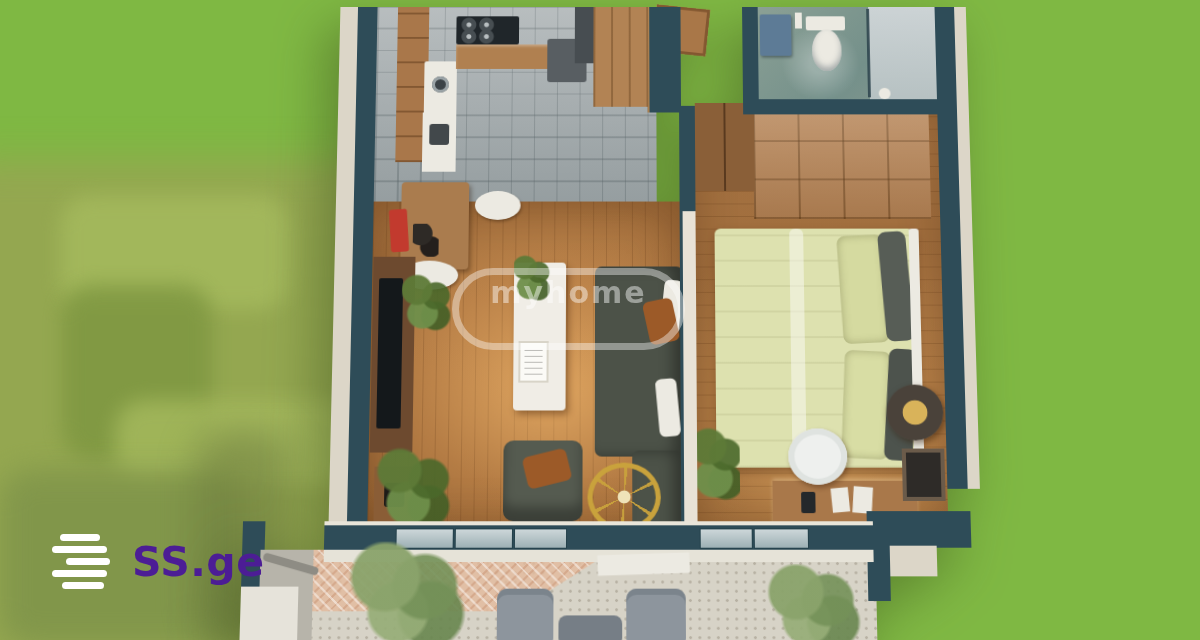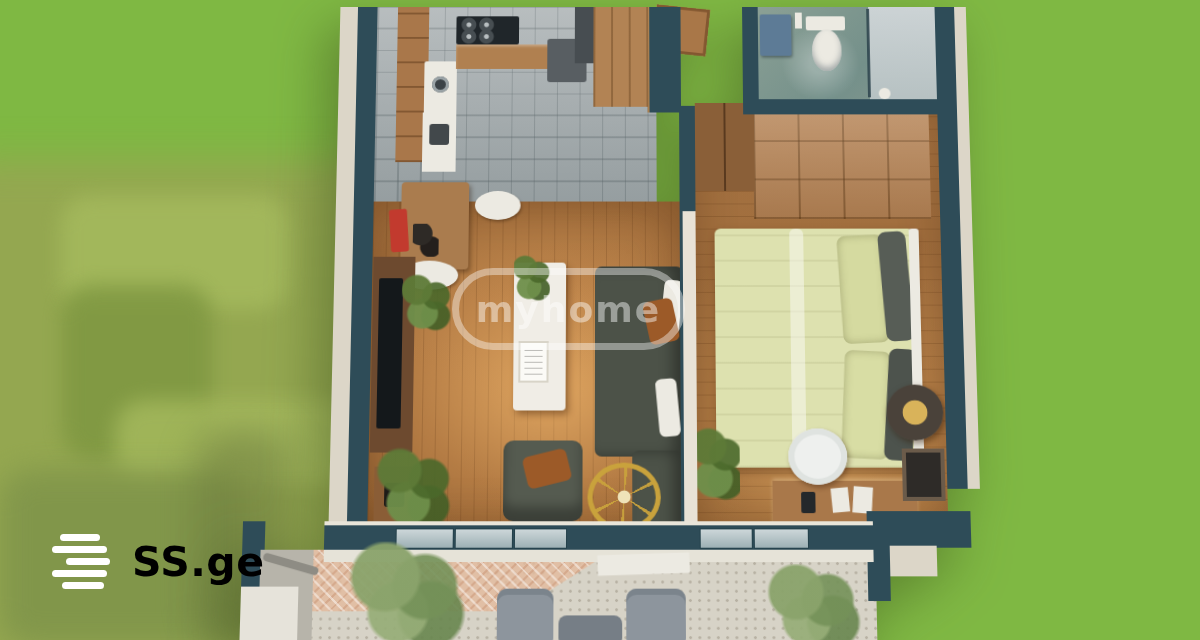--- a/index.html
+++ b/index.html
@@ -62,28 +62,28 @@
       radial-gradient(circle at 50% 50%,#efe3b8 0 14%,transparent 16%),
       repeating-conic-gradient(rgba(201,162,60,.95) 0 7deg,rgba(201,162,60,0) 7deg 60deg);}
   .sofa{background:#4c5248;border-radius:7px;box-shadow:inset -10px 0 14px rgba(0,0,0,.35);}
   
   .plan{position:absolute;left:250px;top:-6px;width:730px;height:652px;
         transform:perspective(2600px) rotateX(12deg);transform-origin:50% 45%;
         filter:drop-shadow(-14px 20px 26px rgba(55,75,25,.45));}
   
   .watermark{position:absolute;left:452px;top:268px;height:82px;display:flex;align-items:center;z-index:30;}
   .wm-pill{width:233px;height:82px;box-sizing:border-box;border:7px solid rgba(255,255,255,.40);
-     border-radius:60px;display:flex;align-items:center;justify-content:center;
-     font-size:36px;font-weight:bold;letter-spacing:2px;color:rgba(255,255,255,.45);}
+     border-radius:60px;display:flex;justify-content:center;
+     font-size:30px;font-weight:bold;letter-spacing:2px;color:rgba(255,255,255,.45);}
   .wm-suffix{font-size:46px;font-weight:bold;color:rgba(255,255,255,.45);margin-left:5px;}
   
   .sslogo{position:absolute;left:50px;top:532px;display:flex;align-items:center;z-index:30;}
   .ssbars{position:relative;width:62px;height:59px;}
   .ssbars span{position:absolute;height:7px;background:#fff;border-radius:4px;}
-  .sstext{color:#000000;font-size:41px;font-weight:bold;margin-left:20px;letter-spacing:0.5px;}
+  .sstext{color:#4c1d95;font-size:41px;font-weight:bold;margin-left:20px;letter-spacing:0.5px;}
 </style>
 </head>
 <body>
 
 <div class="scene">
 
   <div class="f" style="left:0;top:0;right:0;bottom:0;background:#7fb843;"></div>
   <div class="bg-blob" style="left:-50px;top:160px;width:430px;height:560px;background:#94a750;filter:blur(18px);"></div>
   <div class="bg-blob" style="left:60px;top:195px;width:230px;height:115px;background:#a6bb5e;filter:blur(10px);opacity:.8;"></div>
   <div class="bg-blob" style="left:62px;top:285px;width:150px;height:175px;background:#7e9741;filter:blur(10px);opacity:.85;"></div>

